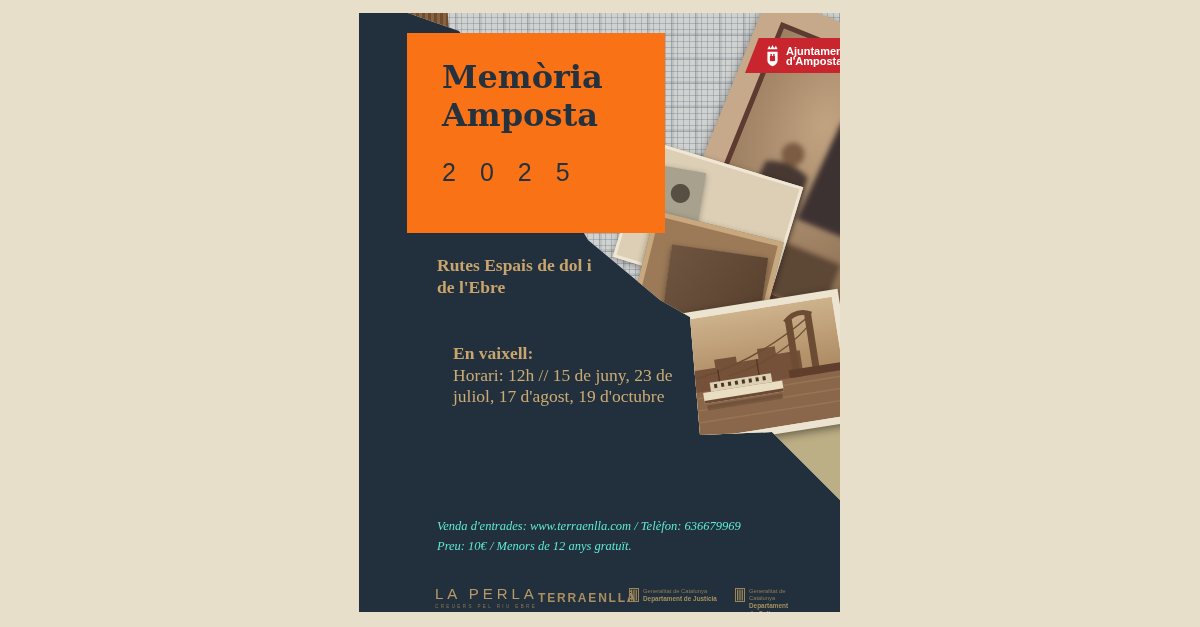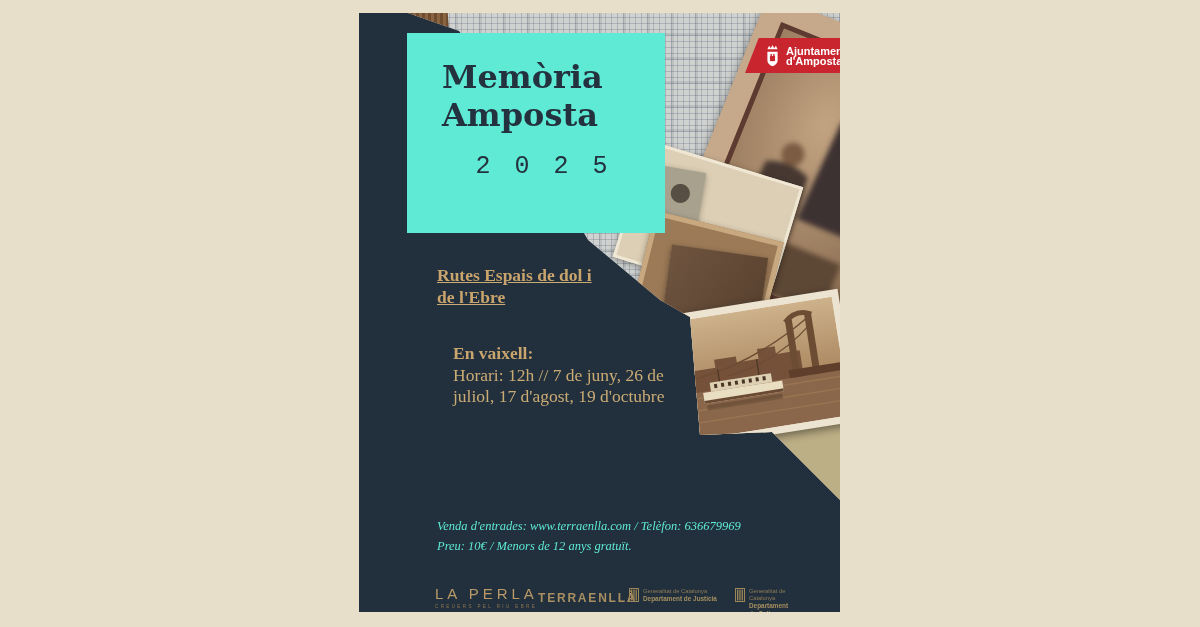--- a/index.html
+++ b/index.html
@@ -65,32 +65,32 @@
     background:#c8252e; clip-path:polygon(14% 0, 100% 0, 100% 100%, 0 100%);
     display:flex; align-items:center; gap:5px; padding-left:19px; z-index:10;
   }
   .badge .crest { width:17px; height:24px; flex:0 0 auto; }
   .badge .btxt { color:#ffffff; font-family:"Liberation Sans",sans-serif;
     font-weight:bold; font-size:11px; line-height:10px; }
 
   
   .title-box {
     position:absolute; left:48px; top:20px; width:258px; height:200px;
-    background:#5eead4; z-index:8; padding:25px 0 0 35px;
+    background:#f97316; z-index:8; padding:25px 0 0 35px;
   }
   .title-line { font-family:"DejaVu Serif",serif; font-weight:bold; font-size:32px;
     line-height:38px; color:#24323f; letter-spacing:0; }
-  .title-year { margin-top:18px; font-family:Liberation Mono, monospace; font-size:25px;
-    color:#24323f; letter-spacing:24px;text-align:center; }
+  .title-year { margin-top:24px; font-family:Liberation Sans, sans-serif; font-size:25px;
+    color:#24323f; letter-spacing:24px; }
 
   
   .txt { position:absolute; left:78px; font-family:"Liberation Serif",serif;
     color:#cbab74; font-size:17.5px; line-height:21.5px; z-index:5; white-space:nowrap; }
   .txt .b { font-weight:bold; color:#c9a46c; }
-  .intro   { top:252px;text-decoration:underline; }
+  .intro   { top:242px; }
   .boat    { top:330px;margin-left:16px; }
   .walk    { top:403px; line-height:20.5px; }
 
   .tickets { position:absolute; left:78px; top:503px; font-family:"Liberation Serif",serif;
     font-style:italic; font-size:12.5px; line-height:20px; color:#5eead4; z-index:5; white-space:nowrap;}
 
   
   .logos { position:absolute; left:0; top:566px; width:412px; height:33px; z-index:5;
     font-family:"Liberation Sans",sans-serif; }
   .laperla { position:absolute; left:76px; top:6px; color:#b99a66; }
@@ -216,21 +216,21 @@
     <div class="title-year">2025</div>
   </div>
 
   <div class="txt intro">
     <div class="b">Rutes Espais de dol i</div>
     <div class="b">de l'Ebre</div>
   </div>
 
   <div class="txt boat">
     <div class="b">En vaixell:</div>
-    <div>Horari: 12h // 7 de juny, 26 de</div>
+    <div>Horari: 12h // 15 de juny, 23 de</div>
     <div>juliol, 17 d'agost, 19 d'octubre</div>
   </div>
 
 
   <div class="tickets">
     <div>Venda d'entrades: www.terraenlla.com / Telèfon: 636679969</div>
     <div>Preu: 10€ / Menors de 12 anys gratuït.</div>
   </div>
 
   <div class="logos">

